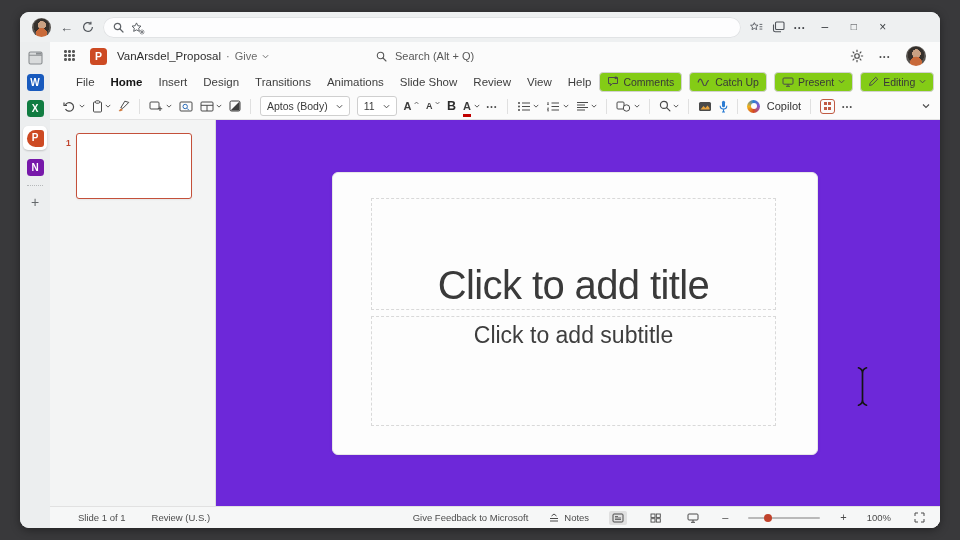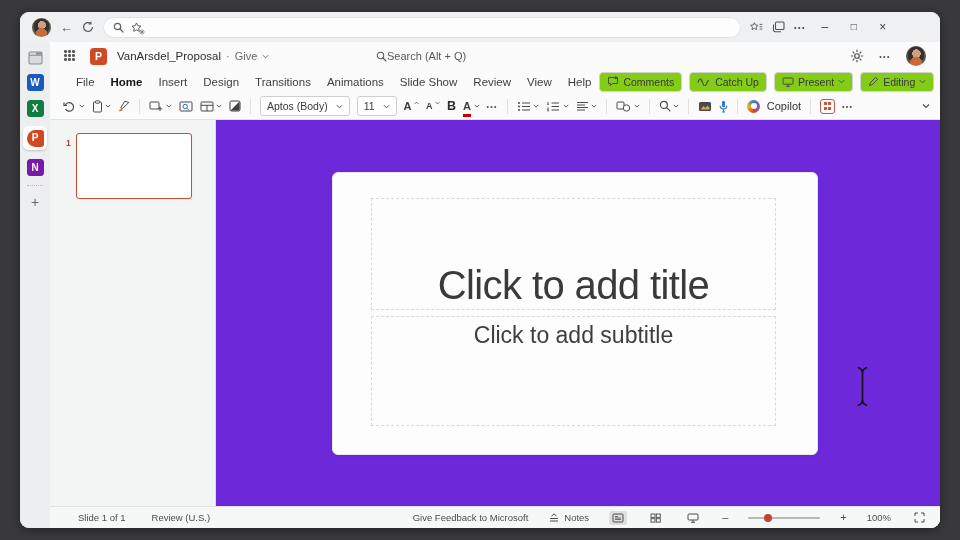--- a/index.html
+++ b/index.html
@@ -35,21 +35,21 @@
 
   .app{flex:1 1 auto;background:#fbfbfb;display:flex;flex-direction:column;min-width:0;}
 
   
   .ahdr{height:28px;display:flex;align-items:center;padding:0 14px 0 8px;position:relative;}
   .waffle{display:grid;grid-template-columns:repeat(3,4px);grid-auto-rows:4px;margin-left:6px;}
   .waffle i{width:2.5px;height:2.5px;border-radius:50%;background:#585858;}
   .pptlogo{width:17px;height:17px;border-radius:3.5px;background:#cd4a23;color:#fff;font-weight:700;font-size:10.5px;display:flex;align-items:center;justify-content:center;margin-left:14px;}
   .doctitle{font-size:11.5px;color:#2d2d2d;margin-left:10px;}
   .savedtxt{font-size:11px;color:#6b6b6b;margin-left:5px;display:flex;align-items:center;gap:5px;}
-  .searchbox{position:absolute;left:326px;top:0;height:28px;display:flex;align-items:center;gap:0;color:#585858;font-size:11px;}
+  .searchbox{position:absolute;left:326px;top:0;height:28px;display:flex;align-items:center;gap:8px;color:#585858;font-size:11px;}
   .hdr-right{margin-left:auto;display:flex;align-items:center;gap:15px;}
   .hmore{font-size:7px;letter-spacing:1.5px;color:#4c4c4c;}
   .avatar2{width:20px;height:20px;border-radius:50%;
     background:
       radial-gradient(circle at 50% 82%, #c96a3a 0 30%, rgba(0,0,0,0) 31%),
       radial-gradient(circle at 52% 38%, #c9a183 0 26%, rgba(0,0,0,0) 27%),
       radial-gradient(circle at 50% 45%, #35302c 0 55%, #57534f 56%);}
 
   
   .menu{height:23px;display:flex;align-items:center;padding:0 12px 0 18px;}

